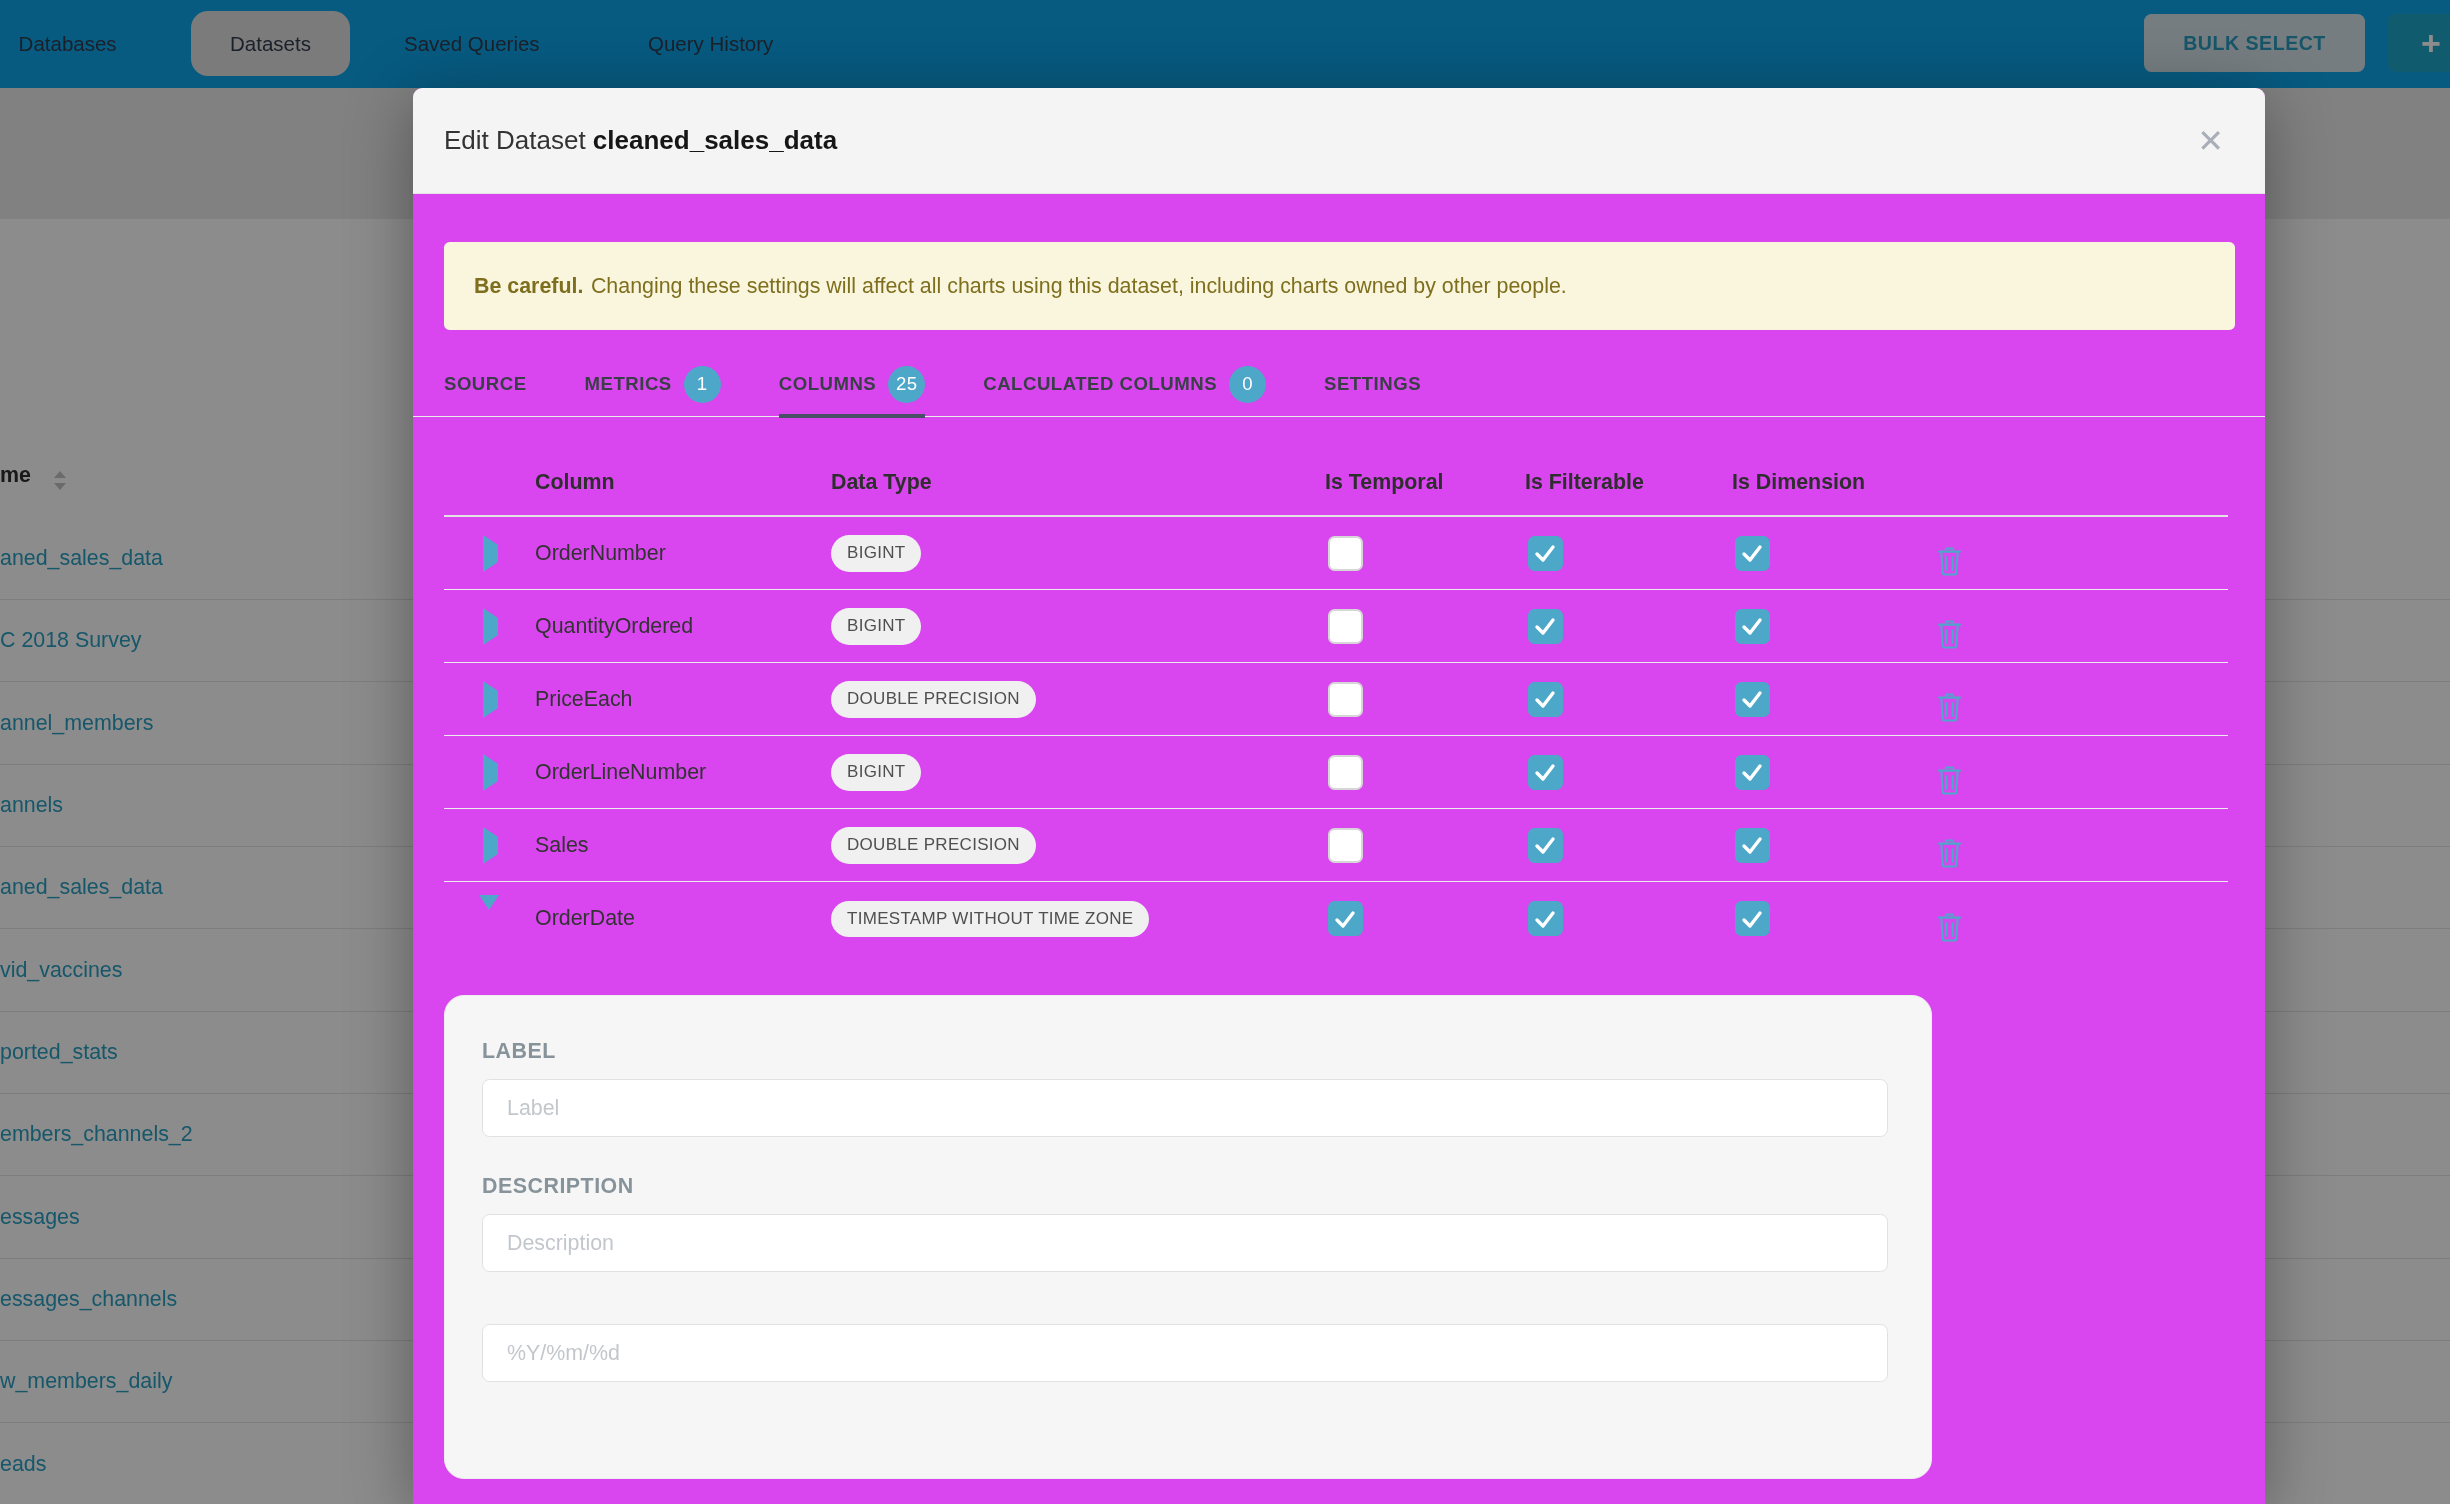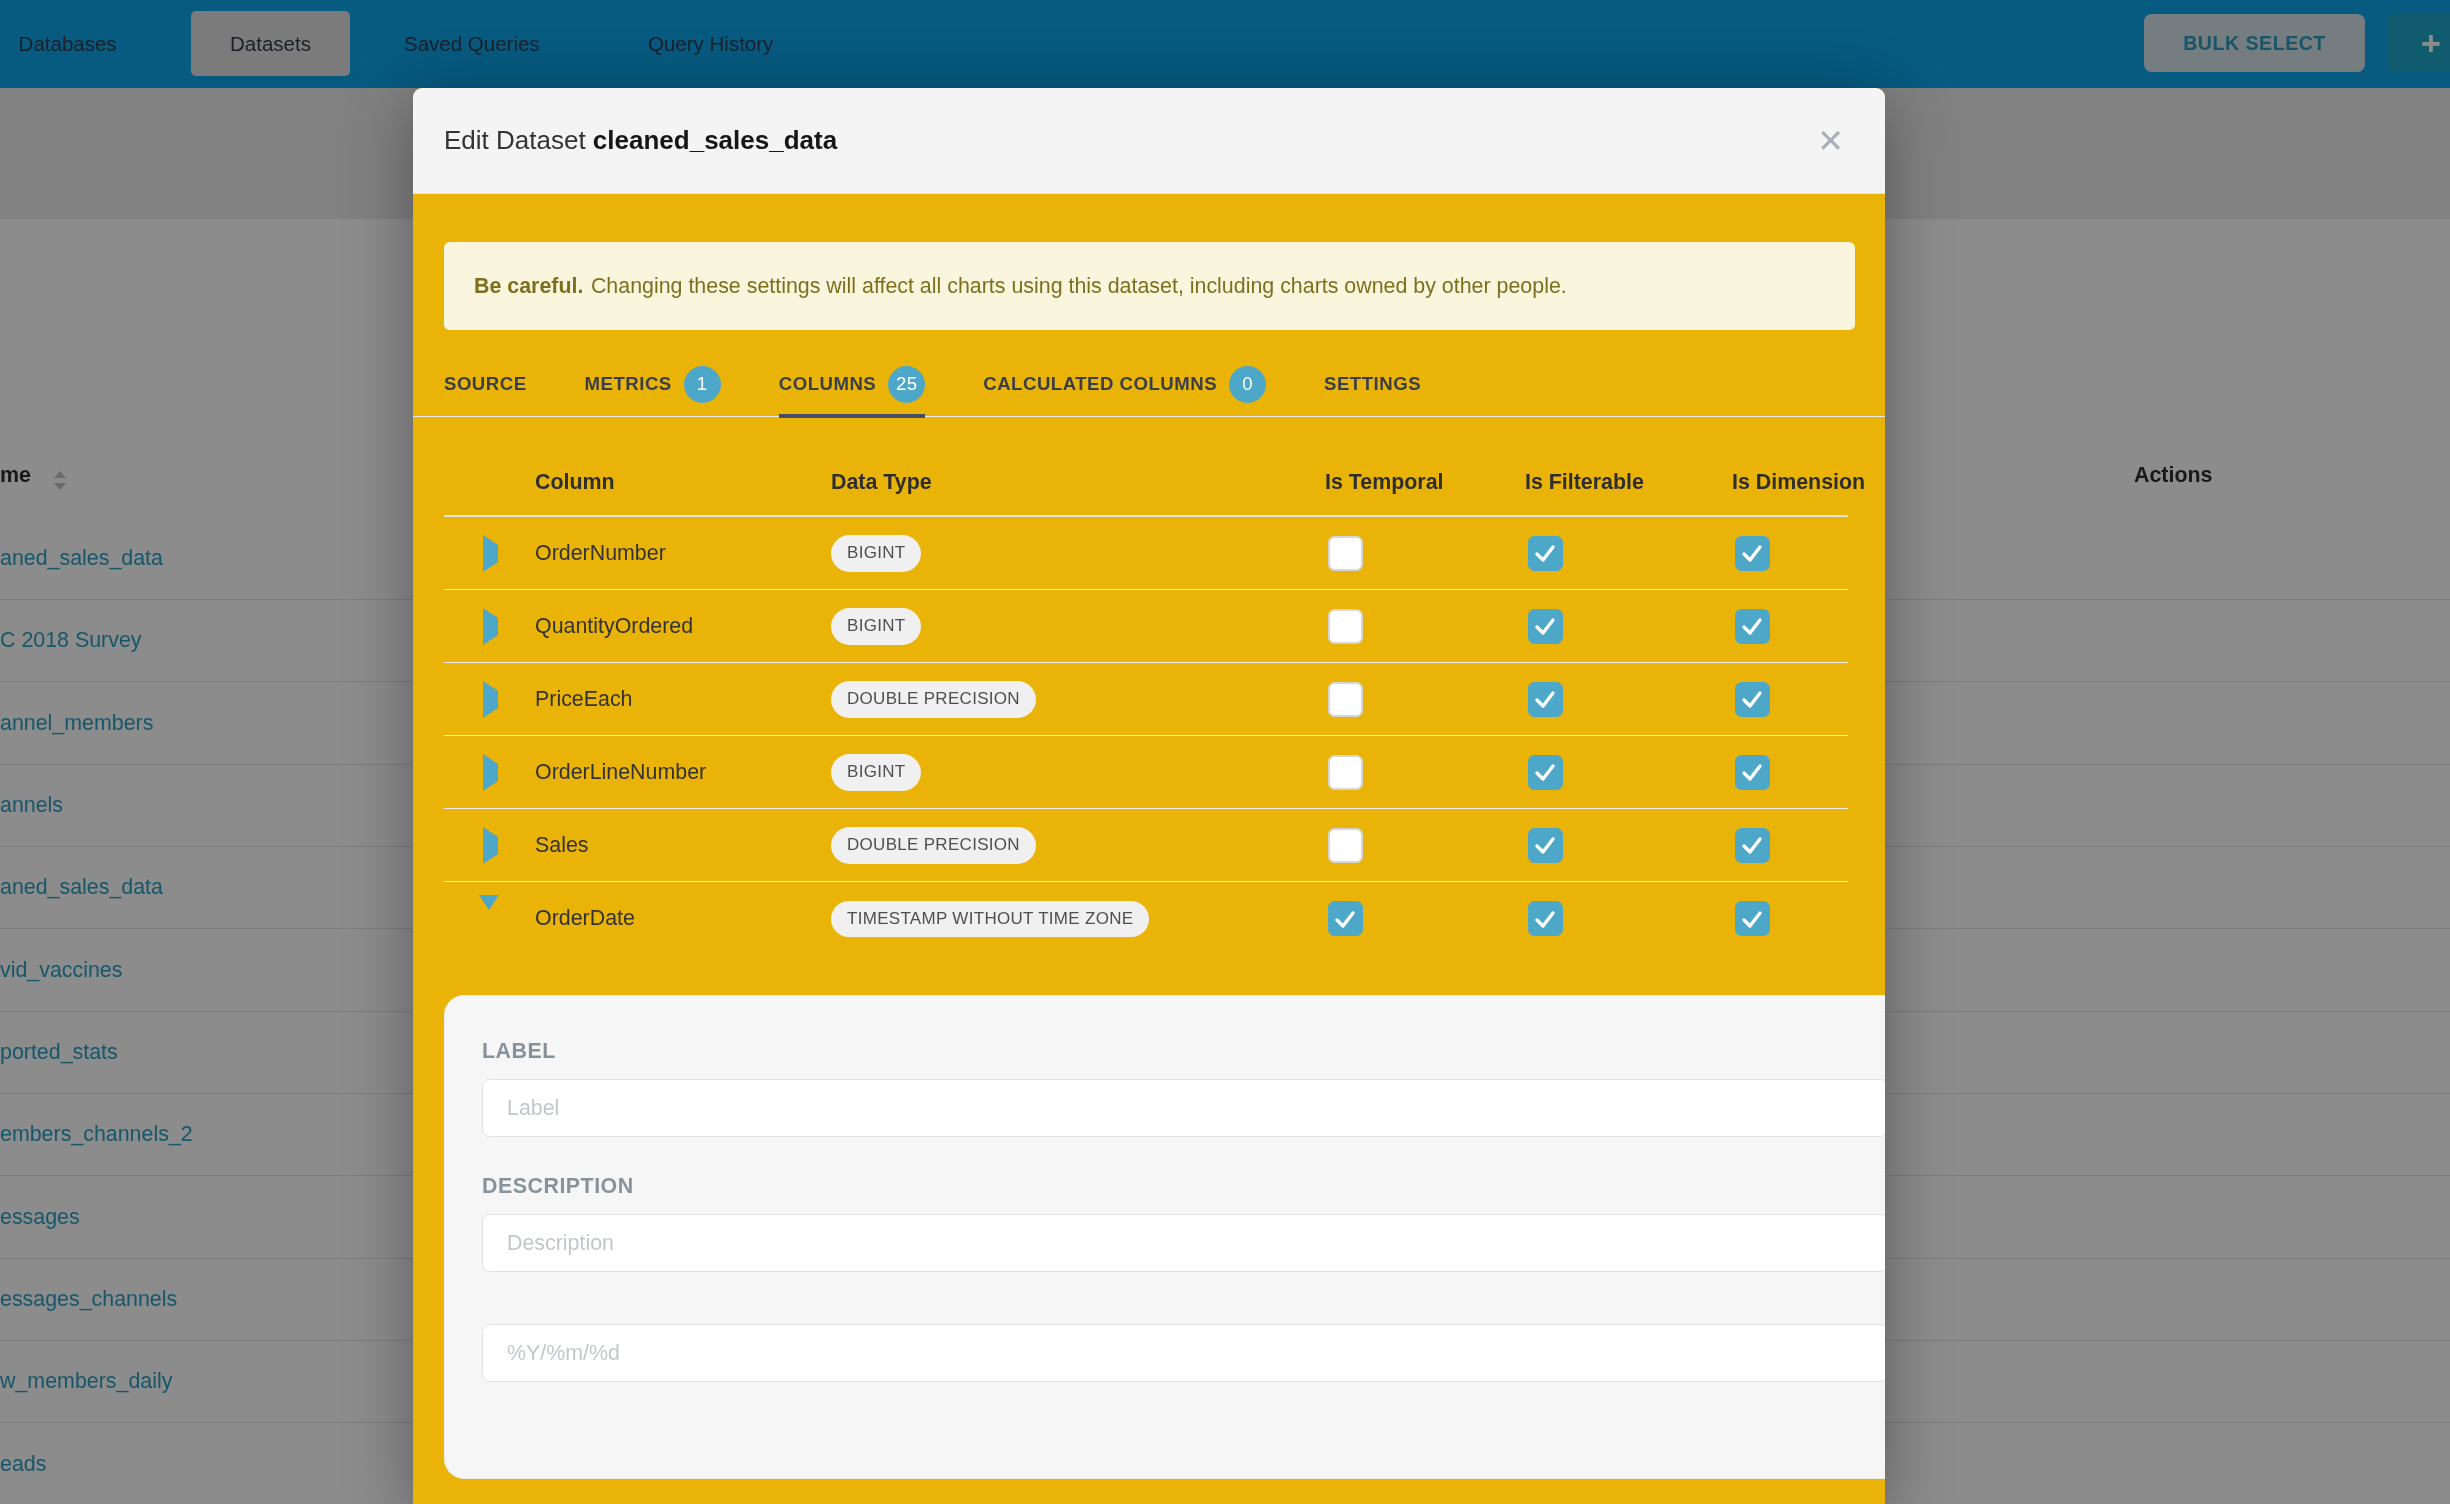--- a/index.html
+++ b/index.html
@@ -8,21 +8,21 @@
     font-family:"Liberation Sans","DejaVu Sans",sans-serif;
     background:#ececec; position:relative; color:#333;
   }
 
   
   .page { position:absolute; inset:0; }
   .topnav { position:absolute; left:0; top:0; width:100%; height:88px; background:#0ea5e9; }
   .nav-item { position:absolute; top:0; height:88px; display:flex; align-items:center;
     font-size:20.5px; color:#323c4e; font-weight:500; cursor:pointer; }
   .nav-pill { position:absolute; top:11.2px; height:65px; display:flex; align-items:center;
-    padding:0 39px; background:#e1e1e1; border-radius:5px; font-size:20.5px; color:#323c4e; font-weight:500; }
+    padding:0 39px; background:#e1e1e1; border-radius:17px; font-size:20.5px; color:#323c4e; font-weight:500; }
   .bulk-btn { position:absolute; left:2144px; top:14px; width:221px; height:58px;
     background:#d6e4ea; border-radius:7.5px; display:flex; align-items:center; justify-content:center;
     font-size:19.6px; font-weight:700; letter-spacing:0.5px; color:#2a9cc0; cursor:pointer; }
   .add-btn { position:absolute; left:2388px; top:14px; width:86px; height:58px;
     background:#20a7c9; border-radius:7.5px; display:flex; align-items:center; justify-content:center;
     color:#fff; font-size:34px; font-weight:700; cursor:pointer; }
 
   .toolbar { position:absolute; left:0; top:88px; width:100%; height:131px; background:#ececec; }
   .tb-caret { width:0; height:0; border-left:10.3px solid transparent; border-right:10.3px solid transparent;
     border-top:12px solid #5a626e; position:absolute; top:152px; }
@@ -37,22 +37,22 @@
   .sort-icon .up   { border-bottom:7.5px solid #c3c3c3; }
   .sort-icon .down { border-top:7.5px solid #c3c3c3; }
   .bg-rows { position:absolute; left:0; top:299px; width:100%; }
   .bg-row { position:absolute; left:0; width:100%; height:82px; border-bottom:0.9px solid #e3e3e3;
     display:flex; align-items:center; }
   .bg-link { font-size:21.4px; color:#2b9fc2; text-decoration:none; white-space:nowrap; cursor:pointer; }
 
   .overlay { position:absolute; inset:0; background:rgba(0,0,0,0.45); }
 
   
-  .modal { position:absolute; left:413px; top:88px; width:1472px; height:1417px;
-    background:#eab308; border-radius:9.3px 9.3px 0 0; box-shadow:0 11.2px 65px rgba(0,0,0,.35); overflow:hidden; }
+  .modal { position:absolute; left:413px; top:88px; width:1852px; height:1417px;
+    background:#d946ef; border-radius:9.3px 9.3px 0 0; box-shadow:0 11.2px 65px rgba(0,0,0,.35); overflow:hidden; }
   .modal-header { height:106px; background:#f4f4f4; border-bottom:0.9px solid #e4e4e4;
     display:flex; align-items:center; padding:0 37px 0 31px; position:relative; }
   .modal-title { font-size:26px; color:#333; }
   .modal-title b { color:#161616; font-weight:700; }
   .modal-close { position:absolute; right:41px; top:50%; transform:translateY(-50%);
     font-size:32px; color:#a9aeb8; cursor:pointer; line-height:1; }
 
   .warning { margin:48px 30px 0 31px; height:88px; background:#faf6dd; border-radius:5.6px;
     display:flex; align-items:center; padding-left:30px; font-size:21.4px; color:#7e6f1f; }
   .warning b { font-weight:700; margin-right:7.5px; }

